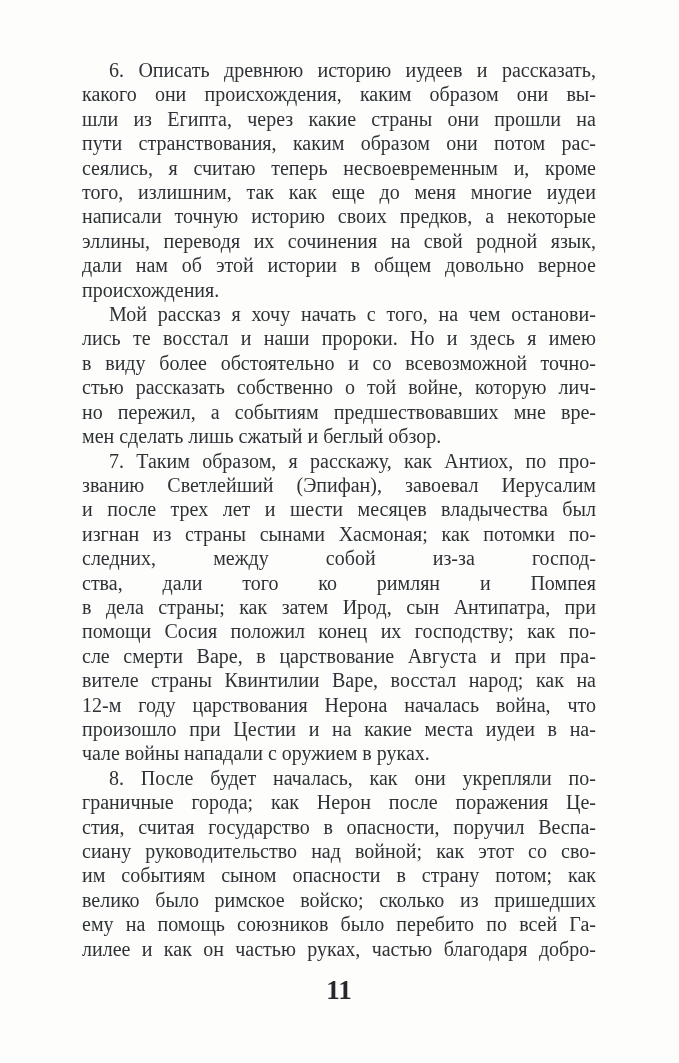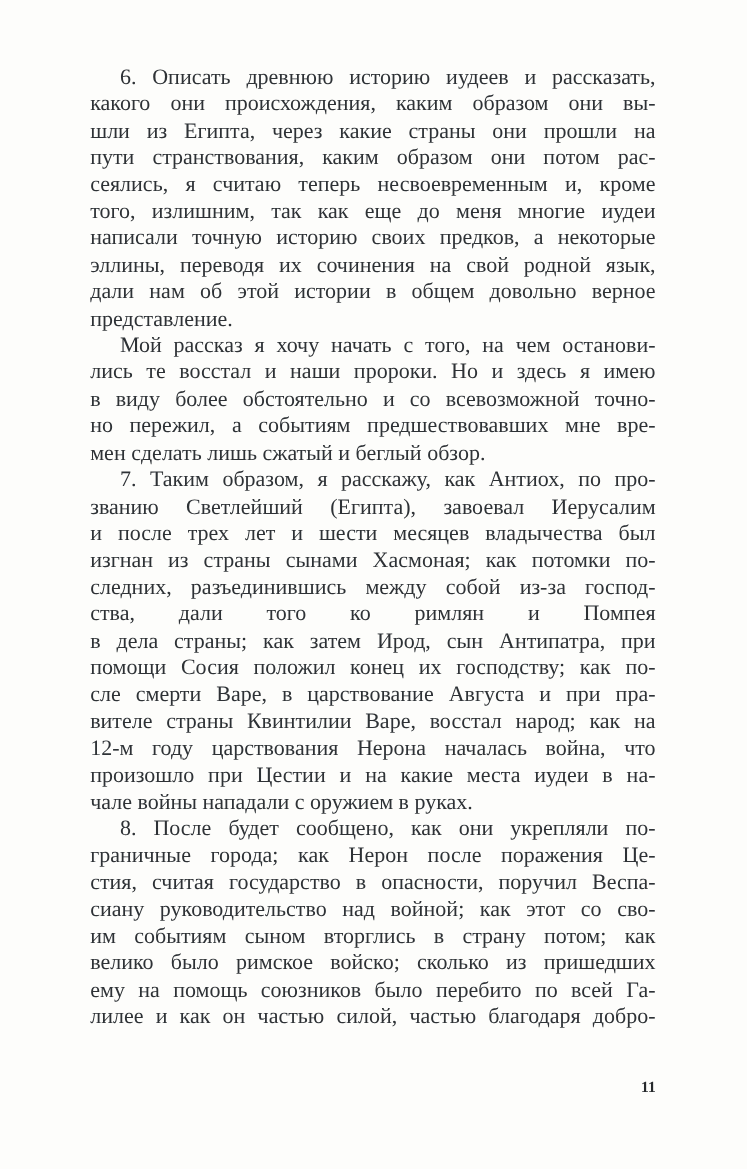--- a/index.html
+++ b/index.html
@@ -44,23 +44,23 @@
     flex: 0 0 auto;
   }
   .line.indent {
     padding-left: 27px;
   }
   .page-number {
     position: absolute;
     left: 82px;
     top: 978px;
     width: 514px;
-    text-align: right;
+    text-align: center;
     font-family: "Liberation Serif", serif;
-    font-size: 14px;
+    font-size: 27px;
     font-weight: bold;
     line-height: 24px;
     color: #26292c;
   }
 </style>
 </head>
 <body>
 
 <div class="page">
   <div class="text-block">
@@ -146,21 +146,21 @@
           <span>дали</span>
           <span>нам</span>
           <span>об</span>
           <span>этой</span>
           <span>истории</span>
           <span>в</span>
           <span>общем</span>
           <span>довольно</span>
           <span>верное</span>
         </div>
-        <div class="line">представление.</div>
+        <div class="line">происхождения.</div>
       </div>
       <div class="paragraph">
         <div class="line indent just">
           <span>Мой</span>
           <span>рассказ</span>
           <span>я</span>
           <span>хочу</span>
           <span>начать</span>
           <span>с</span>
           <span>того,</span>
@@ -185,20 +185,30 @@
           <span>в</span>
           <span>виду</span>
           <span>более</span>
           <span>обстоятельно</span>
           <span>и</span>
           <span>со</span>
           <span>всевозможной</span>
           <span>точно-</span>
         </div>
         <div class="line just">
+          <span>стью</span>
+          <span>рассказать</span>
+          <span>собственно</span>
+          <span>о</span>
+          <span>той</span>
+          <span>войне,</span>
+          <span>которую</span>
+          <span>лич-</span>
+        </div>
+        <div class="line just">
           <span>но</span>
           <span>пережил,</span>
           <span>а</span>
           <span>событиям</span>
           <span>предшествовавших</span>
           <span>мне</span>
           <span>вре-</span>
         </div>
         <div class="line">мен сделать лишь сжатый и беглый обзор.</div>
       </div>
@@ -210,21 +220,21 @@
           <span>я</span>
           <span>расскажу,</span>
           <span>как</span>
           <span>Антиох,</span>
           <span>по</span>
           <span>про-</span>
         </div>
         <div class="line just">
           <span>званию</span>
           <span>Светлейший</span>
-          <span>(Египта),</span>
+          <span>(Эпифан),</span>
           <span>завоевал</span>
           <span>Иерусалим</span>
         </div>
         <div class="line just">
           <span>и</span>
           <span>после</span>
           <span>трех</span>
           <span>лет</span>
           <span>и</span>
           <span>шести</span>
@@ -237,21 +247,20 @@
           <span>из</span>
           <span>страны</span>
           <span>сынами</span>
           <span>Хасмоная;</span>
           <span>как</span>
           <span>потомки</span>
           <span>по-</span>
         </div>
         <div class="line just">
           <span>следних,</span>
-          <span>разъединившись</span>
           <span>между</span>
           <span>собой</span>
           <span>из-за</span>
           <span>господ-</span>
         </div>
         <div class="line just">
           <span>ства,</span>
           <span>дали</span>
           <span>того</span>
           <span>ко</span>
@@ -322,21 +331,21 @@
           <span>в</span>
           <span>на-</span>
         </div>
         <div class="line">чале войны нападали с оружием в руках.</div>
       </div>
       <div class="paragraph">
         <div class="line indent just">
           <span>8.</span>
           <span>После</span>
           <span>будет</span>
-          <span>сообщено,</span>
+          <span>началась,</span>
           <span>как</span>
           <span>они</span>
           <span>укрепляли</span>
           <span>по-</span>
         </div>
         <div class="line just">
           <span>граничные</span>
           <span>города;</span>
           <span>как</span>
           <span>Нерон</span>
@@ -360,21 +369,21 @@
           <span>войной;</span>
           <span>как</span>
           <span>этот</span>
           <span>со</span>
           <span>сво-</span>
         </div>
         <div class="line just">
           <span>им</span>
           <span>событиям</span>
           <span>сыном</span>
-          <span>вторглись</span>
+          <span>опасности</span>
           <span>в</span>
           <span>страну</span>
           <span>потом;</span>
           <span>как</span>
         </div>
         <div class="line just">
           <span>велико</span>
           <span>было</span>
           <span>римское</span>
           <span>войско;</span>
@@ -392,21 +401,21 @@
           <span>по</span>
           <span>всей</span>
           <span>Га-</span>
         </div>
         <div class="line just">
           <span>лилее</span>
           <span>и</span>
           <span>как</span>
           <span>он</span>
           <span>частью</span>
-          <span>силой,</span>
+          <span>руках,</span>
           <span>частью</span>
           <span>благодаря</span>
           <span>добро-</span>
         </div>
       </div>
     </div>
   <div class="page-number">11</div>
 </div>
 
 </body></html>

